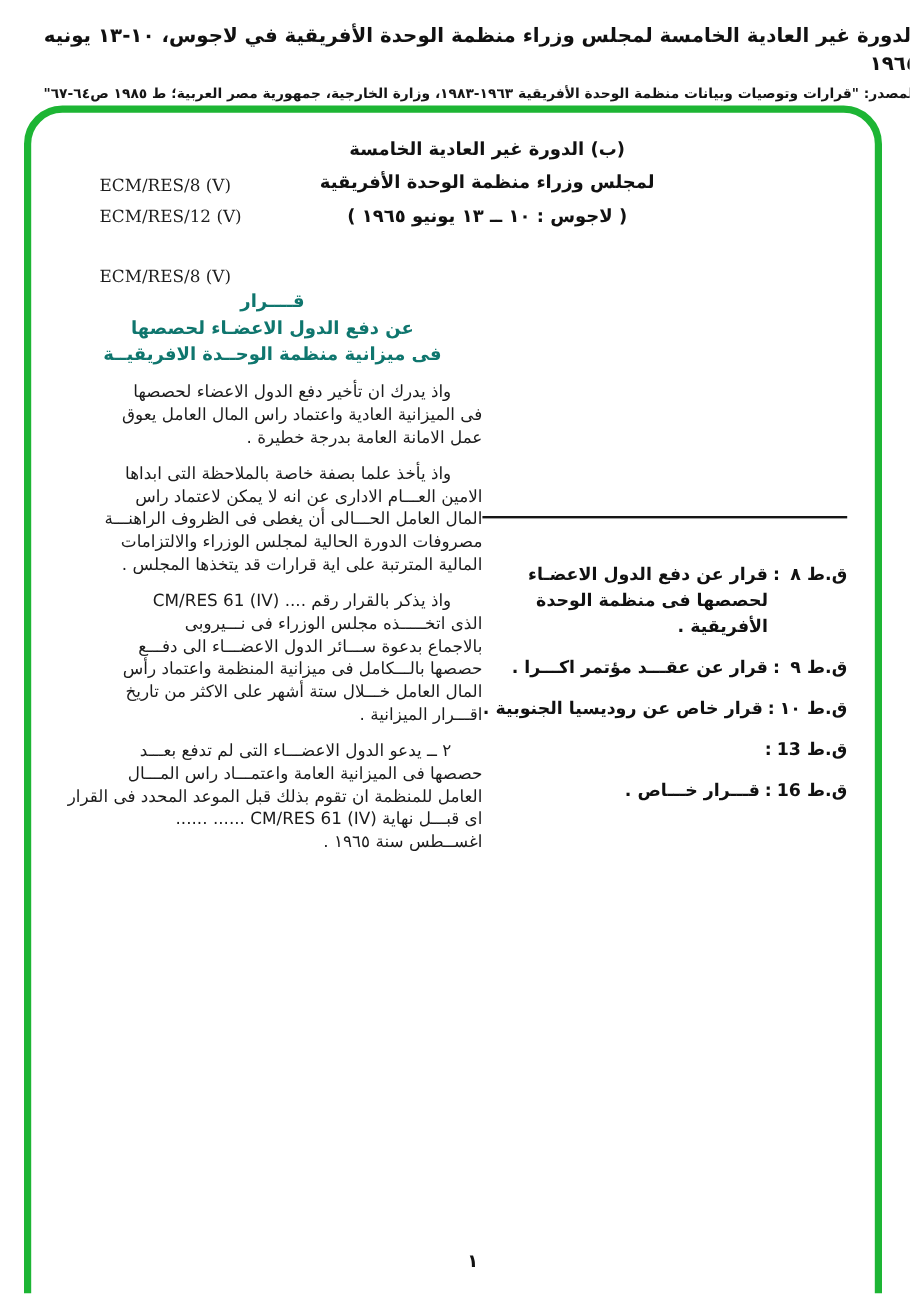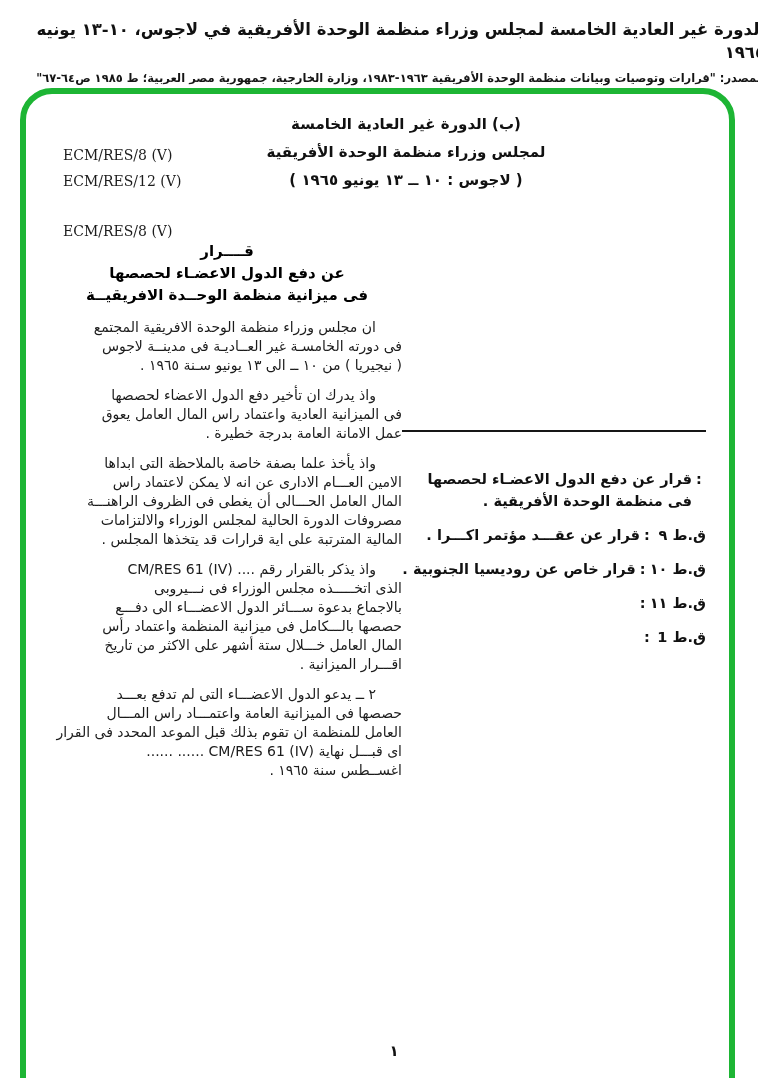--- a/index.html
+++ b/index.html
@@ -74,41 +74,42 @@
       left: 37px;
       direction: ltr;
       text-align: left;
     }
     .latin-ref {
       font-family: "DejaVu Serif", serif;
       font-size: 14px;
       color: #1c1c1c;
       line-height: 26px;
       white-space: nowrap;
+      margin-left: 20px;
     }
     .res-ref-standalone {
       position: absolute;
       top: 124px;
       left: 37px;
     }
 
     
     .left-col {
       position: absolute;
       top: 146px;
       left: 26px;
       width: 350px;
       direction: rtl;
     }
     .res-title {
       text-align: center;
       font-weight: bold;
       font-size: 15px;
       line-height: 22px;
-      color: #000000;
+      color: #0f766e;
       white-space: pre-line;
       margin-bottom: 12px;
     }
     .para {
       white-space: pre-line;
       direction: rtl;
       text-align: right;
       font-size: 14px;
       line-height: 19px;
       text-indent: 26px;
@@ -177,23 +178,20 @@
       <div class="latin-ref">ECM/RES/8 (V)</div>
       <div class="latin-ref">ECM/RES/12 (V)</div>
     </div>
 
     <div class="res-ref-standalone latin-ref">ECM/RES/8 (V)</div>
 
     <div class="left-col">
       <div class="res-title">قــــرار
 عن دفع الدول الاعضـاء لحصصها
 فى ميزانية منظمة الوحــدة الافريقيــة</div>
-      <div class="para">ان مجلس وزراء منظمة الوحدة الافريقية المجتمع
-فى دورته الخامسـة غير العــاديـة فى مدينــة لاجوس
-( نيجيريا ) من ١٠ ــ الى ١٣ يونيو سـنة ١٩٦٥ .</div>
       <div class="para">واذ يدرك ان تأخير دفع الدول الاعضاء لحصصها
 فى الميزانية العادية واعتماد راس المال العامل يعوق
 عمل الامانة العامة بدرجة خطيرة .</div>
       <div class="para">واذ يأخذ علما بصفة خاصة بالملاحظة التى ابداها
 الامين العـــام الادارى عن انه لا يمكن لاعتماد راس
 المال العامل الحـــالى أن يغطى فى الظروف الراهنـــة
 مصروفات الدورة الحالية لمجلس الوزراء والالتزامات
 المالية المترتبة على اية قرارات قد يتخذها المجلس .</div>
       <div class="para">واذ يذكر بالقرار رقم .... CM/RES 61 (IV)
 الذى اتخـــــذه مجلس الوزراء فى نـــيروبى
@@ -205,40 +203,42 @@
 حصصها فى الميزانية العامة واعتمـــاد راس المـــال
 العامل للمنظمة ان تقوم بذلك قبل الموعد المحدد فى القرار
 اى قبـــل نهاية CM/RES 61 (IV) ...... ......
 اغســطس سنة ١٩٦٥ .</div>
     </div>
 
     <div class="right-col">
       <div class="rule"></div>
 
       <div class="idx-item">
+        <span class="idx-num">ق.ط ٨</span>
         <span class="idx-colon">:</span>
         <span class="idx-text">قرار عن دفع الدول الاعضـاء لحصصها فى منظمة الوحدة الأفريقية .</span>
       </div>
       <div class="idx-item">
         <span class="idx-num">ق.ط ٩</span>
         <span class="idx-colon">:</span>
         <span class="idx-text">قرار عن عقـــد مؤتمر اكـــرا .</span>
       </div>
       <div class="idx-item">
         <span class="idx-num">ق.ط ١٠</span>
         <span class="idx-colon">:</span>
         <span class="idx-text">قرار خاص عن روديسيا الجنوبية .</span>
       </div>
       <div class="idx-item">
-        <span class="idx-num">ق.ط ١١</span>
-        <span class="idx-colon">:</span>
-      </div>
-      <div class="idx-item">
-        <span class="idx-num">ق.ط 1</span>
-        <span class="idx-colon">:</span>
+        <span class="idx-num">ق.ط 13</span>
+        <span class="idx-colon">:</span>
+      </div>
+      <div class="idx-item">
+        <span class="idx-num">ق.ط 16</span>
+        <span class="idx-colon">:</span>
+        <span class="idx-text">قـــرار خـــاص .</span>
       </div>
     </div>
 
   </div>
 
   <div class="page-number">١</div>
 
 </div>
 
 </body></html>

